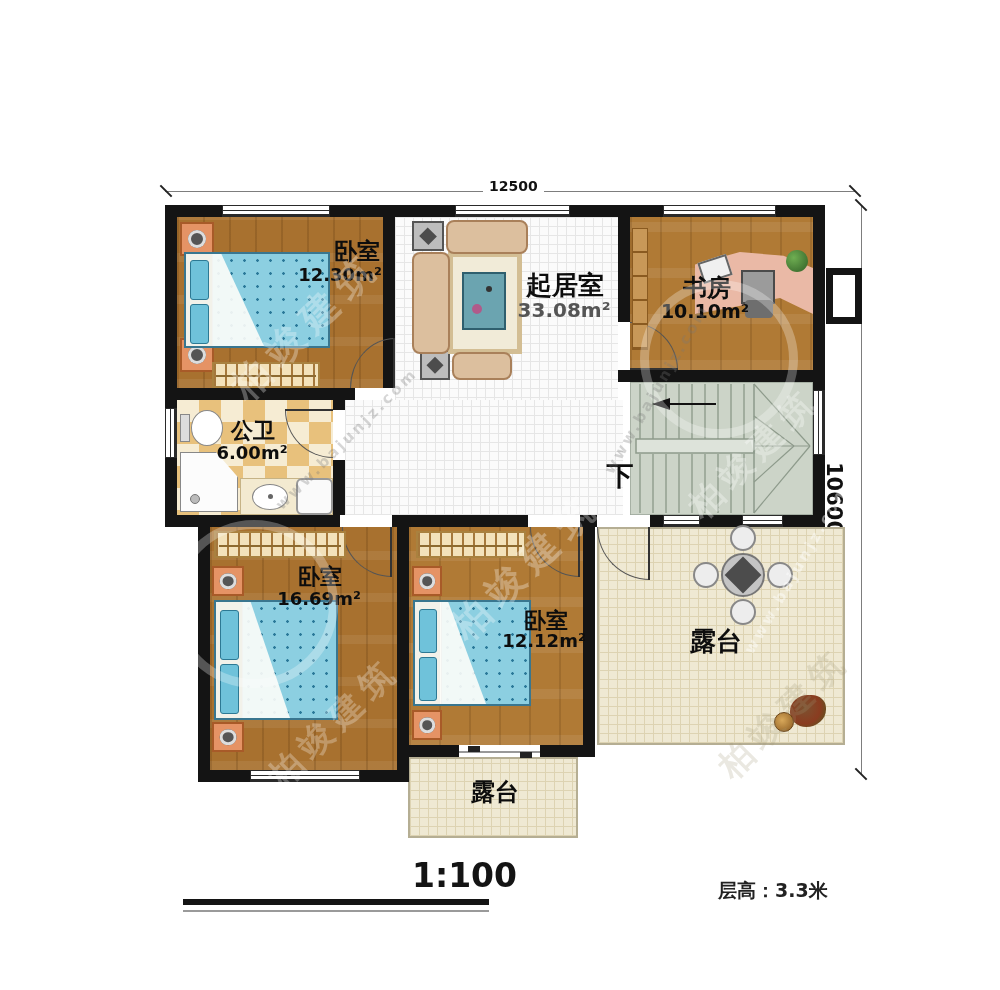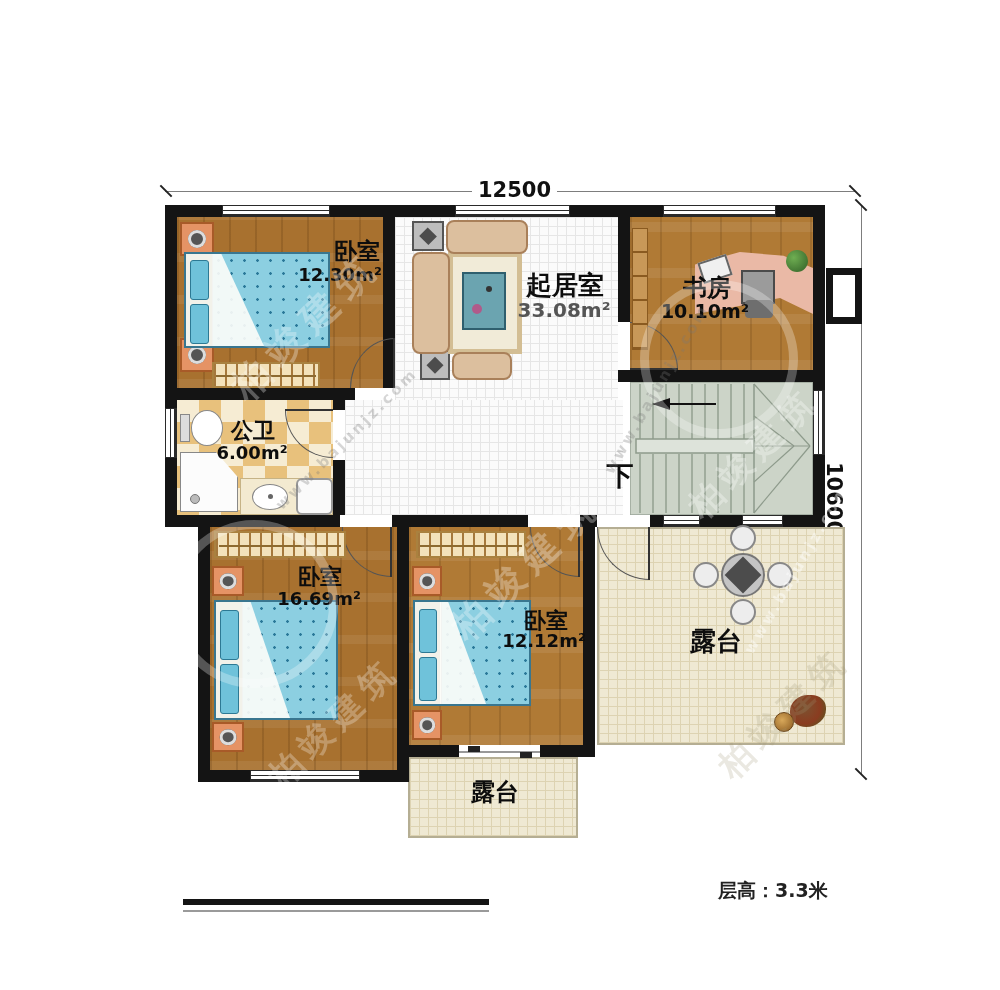--- a/index.html
+++ b/index.html
@@ -53,21 +53,21 @@
   .dimtext{position:absolute;font-weight:bold;color:#111;background:#fff;padding:0 6px;}
 </style>
 </head>
 <body>
 
 <div id="canvas">
 
   <div class="dimline" style="left:165px;top:191px;width:690px;height:1px;"></div>
   <div class="tick" style="left:158px;top:190px;"></div>
   <div class="tick" style="left:847px;top:190px;"></div>
-  <div class="dimtext" style="left:472px;top:178px;font-size:21px;">12500</div>
+  <div class="dimtext" style="left:483px;top:178px;font-size:14px;">12500</div>
 
   <div class="dimline" style="left:861px;top:205px;width:1px;height:570px;"></div>
   <div class="tick" style="left:853px;top:204px;"></div>
   <div class="tick" style="left:853px;top:773px;"></div>
   <div class="dimtext" style="left:846px;top:458px;font-size:21px;transform:rotate(90deg);transform-origin:left top;padding:0 4px;">10600</div>
 
   <div class="wood" style="left:177px;top:217px;width:206px;height:171px;"></div>
   <div class="tile" style="left:395px;top:217px;width:223px;height:298px;"></div>
   <div class="tile" style="left:345px;top:400px;width:278px;height:115px;"></div>
   <div class="wood2" style="left:630px;top:217px;width:183px;height:153px;"></div>
@@ -267,20 +267,21 @@
   <div class="wm-circle" style="left:170px;top:520px;width:150px;height:150px;"></div>
   <div class="wm" style="left:210px;top:300px;font-size:38px;color:rgba(255,255,255,.30);transform:rotate(-45deg);letter-spacing:10px;">柏竣建筑</div>
   <div class="wm" style="left:430px;top:540px;font-size:38px;color:rgba(255,255,255,.30);transform:rotate(-45deg);letter-spacing:10px;">柏竣建筑</div>
   <div class="wm" style="left:670px;top:430px;font-size:34px;color:rgba(255,255,255,.32);transform:rotate(-45deg);letter-spacing:8px;">柏竣建筑</div>
   <div class="wm" style="left:250px;top:700px;font-size:34px;color:rgba(255,255,255,.28);transform:rotate(-45deg);letter-spacing:8px;">柏竣建筑</div>
   <div class="wm" style="left:700px;top:690px;font-size:34px;color:rgba(160,150,120,.22);transform:rotate(-45deg);letter-spacing:8px;">柏竣建筑</div>
   <div class="wm" style="left:250px;top:430px;font-size:15px;color:rgba(120,120,120,.30);transform:rotate(-45deg);letter-spacing:3px;">www.bajunjz.com</div>
   <div class="wm" style="left:560px;top:380px;font-size:15px;color:rgba(120,120,120,.30);transform:rotate(-60deg);letter-spacing:3px;">www.bajunjz.com</div>
   <div class="wm" style="left:700px;top:560px;font-size:15px;color:rgba(255,255,255,.45);transform:rotate(-60deg);letter-spacing:3px;">www.bajunjz.com</div>
 
+  <div class="abs" style="left:412px;top:856px;font-size:33px;font-weight:600;color:#141414;">1:100</div>
   <div class="abs" style="left:183px;top:899px;width:306px;height:6px;background:#141414;"></div>
   <div class="abs" style="left:183px;top:910px;width:306px;height:2px;background:#9a9a9a;"></div>
 
   <div class="abs" style="left:718px;top:878px;font-size:19px;font-weight:bold;color:#222;">
     <span>层高：</span><span>3.3米</span>
   </div>
 
 </div>
 
 </body></html>

